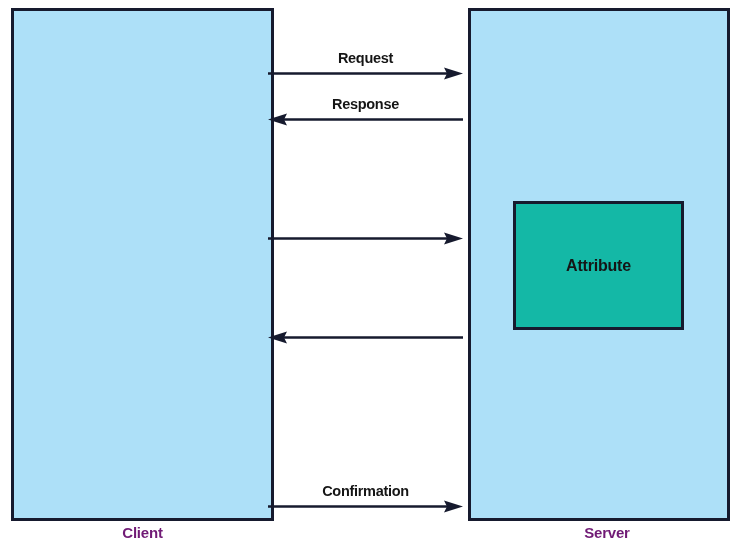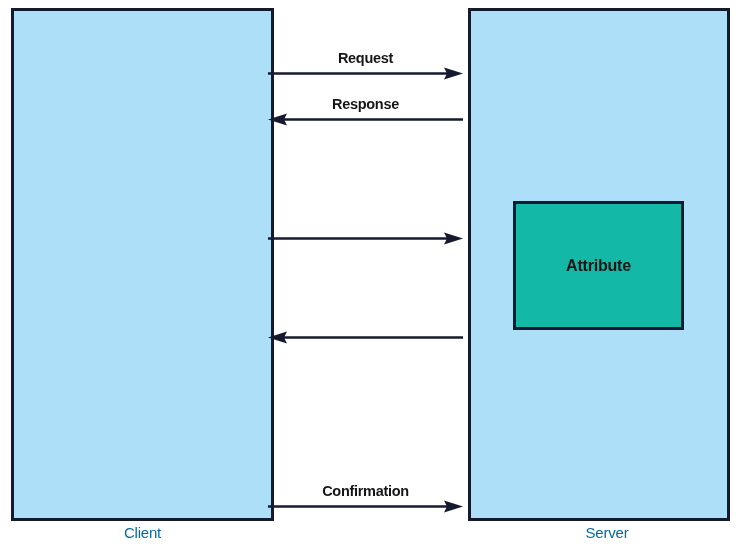--- a/index.html
+++ b/index.html
@@ -51,22 +51,22 @@
   }
   .attribute-label {
     font-size: 16px;
     font-weight: bold;
     color: #151515;
     letter-spacing: -0.2px;
   }
   .entity-label {
     position: absolute;
     font-size: 15px;
-    font-weight: normal;
-    color: #0369a1;
+    font-weight: bold;
+    color: #701a75;
     text-align: center;
     letter-spacing: -0.2px;
     white-space: nowrap;
   }
   #client-label {
     left: 11px;
     top: 524px;
     width: 263px;
   }
   #server-label {

